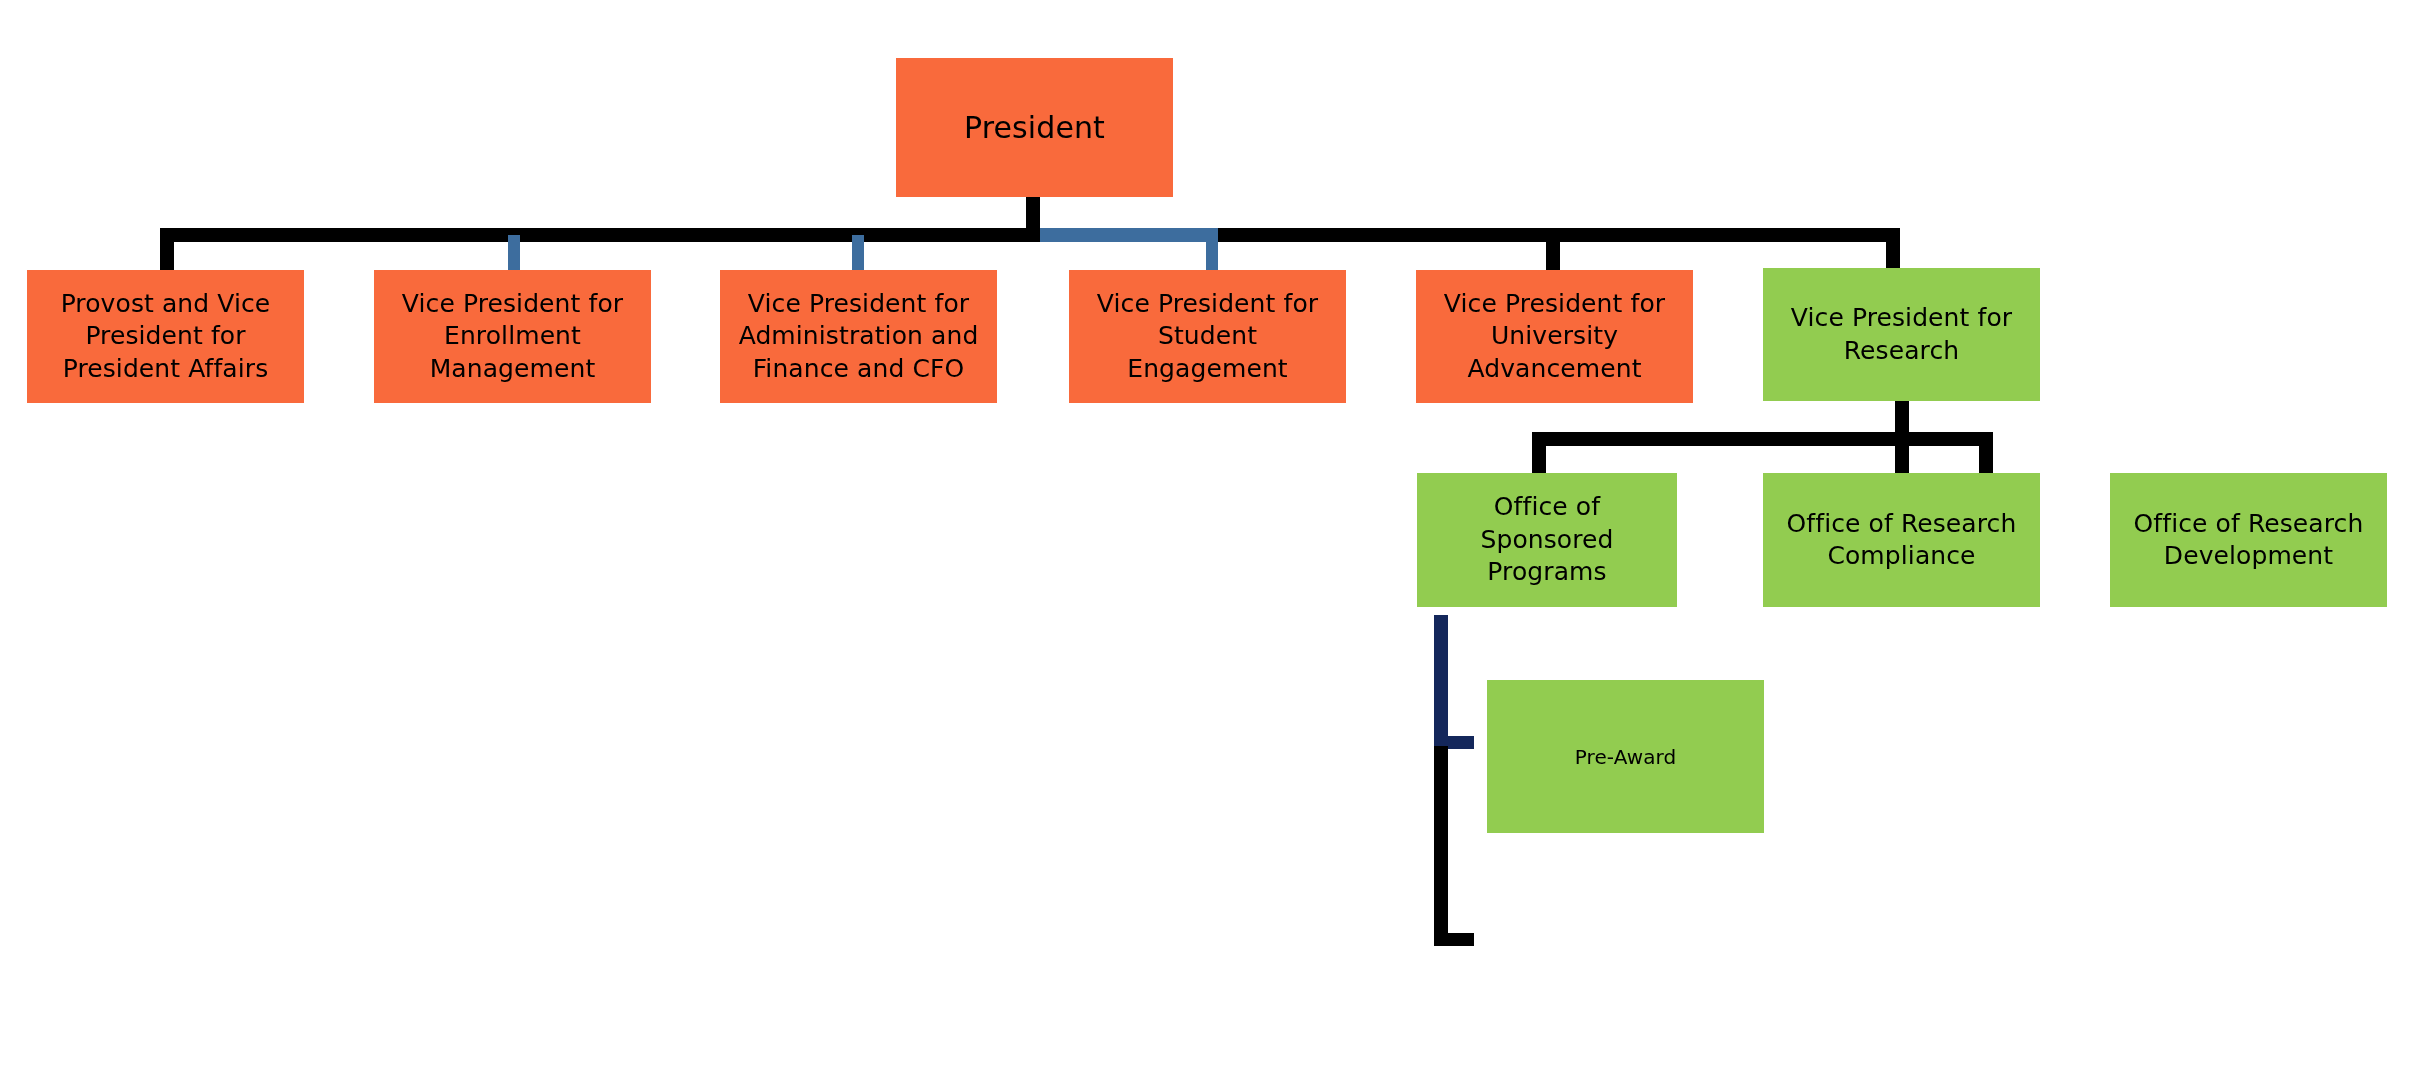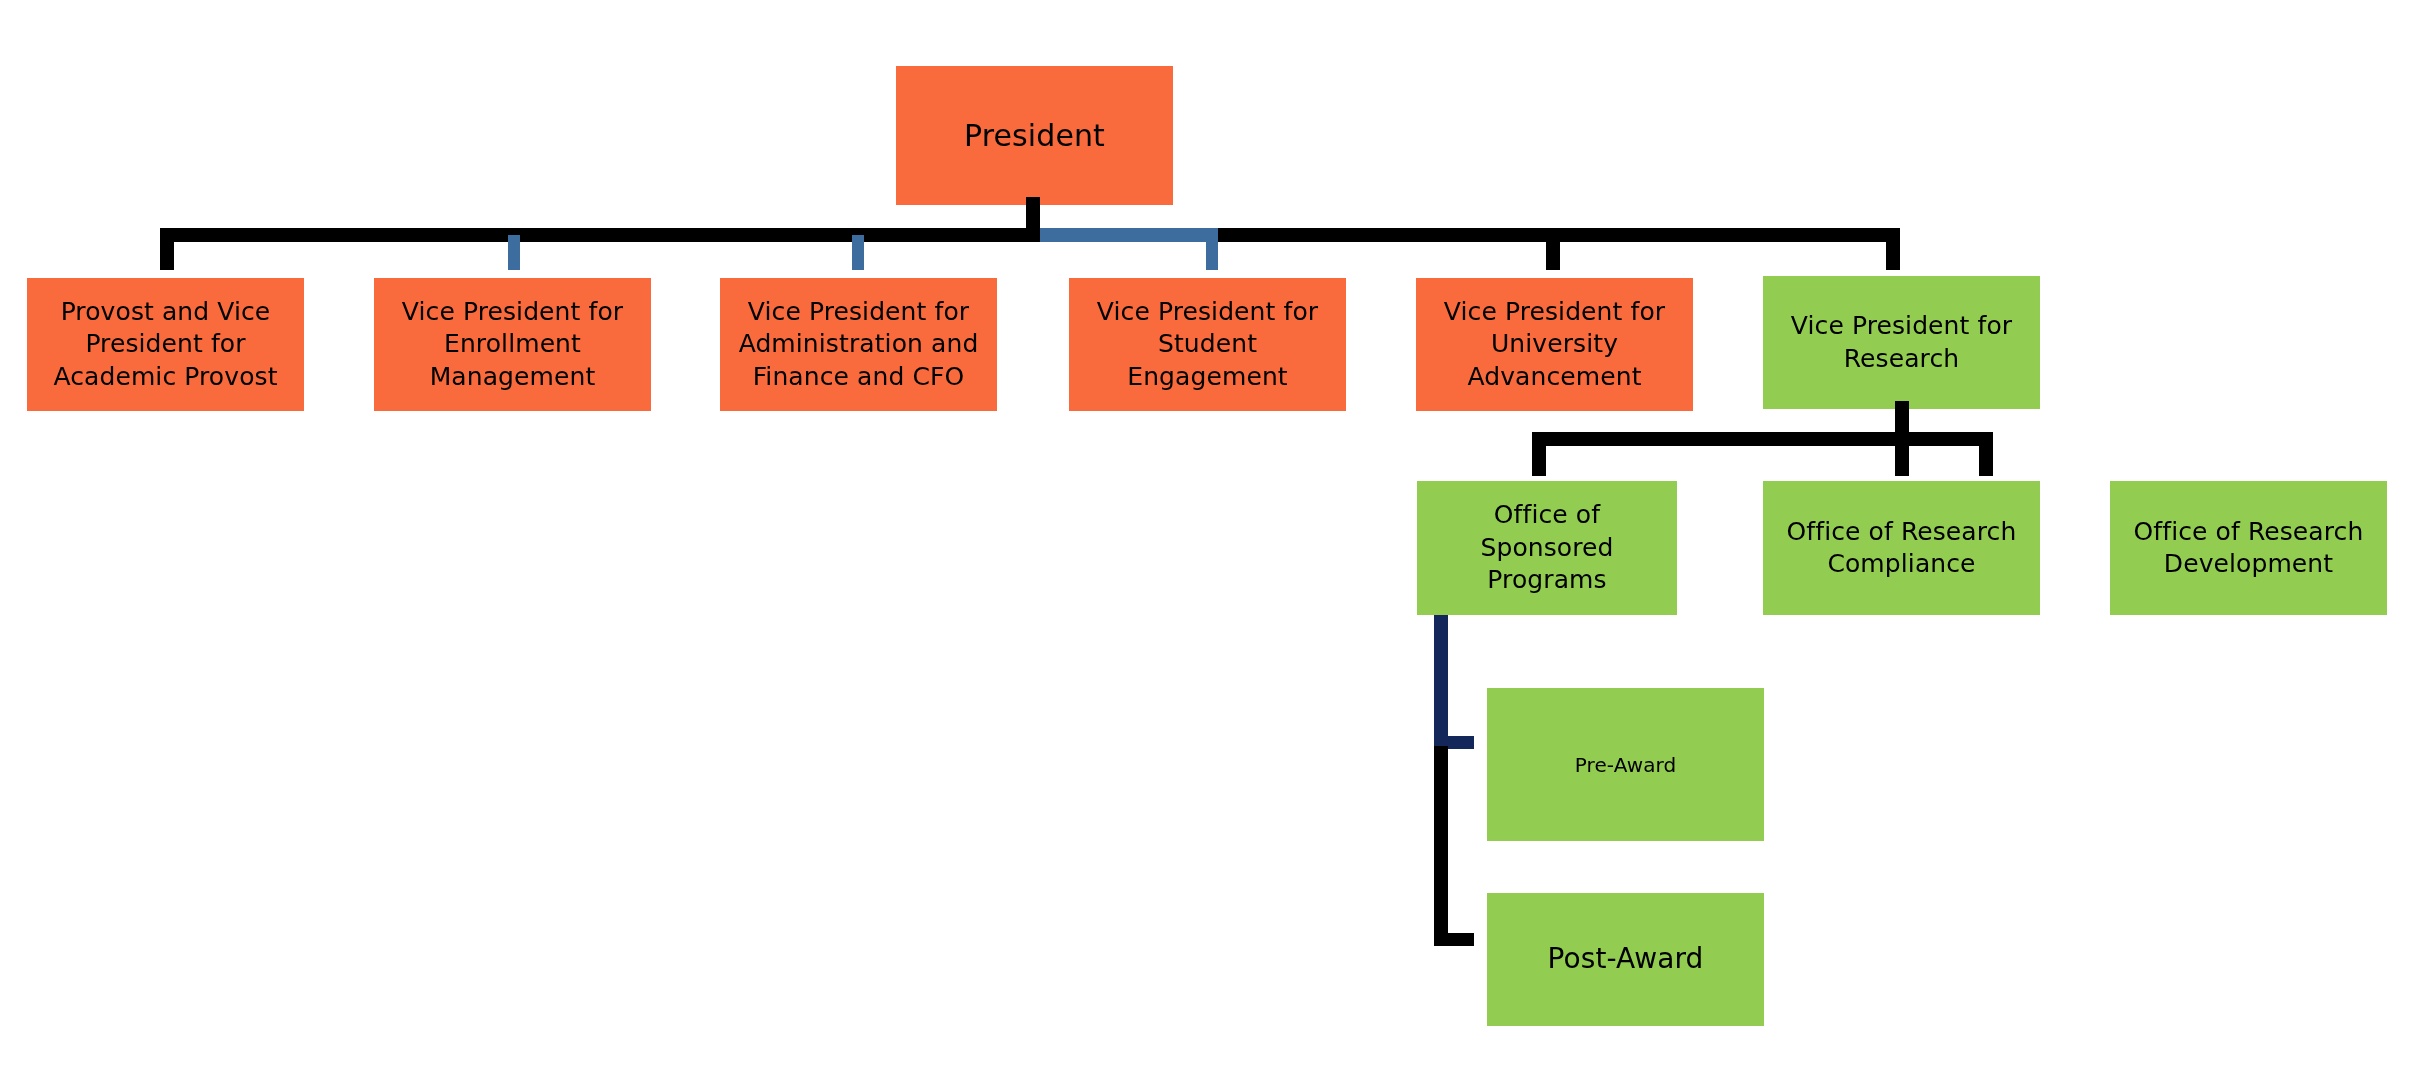--- a/index.html
+++ b/index.html
@@ -19,21 +19,20 @@
     position:absolute;
     display:flex;
     align-items:center;
     justify-content:center;
     text-align:center;
     box-sizing:border-box;
     color:#000000;
     line-height:1.30;
     padding:2px 6px;
     letter-spacing:0.1px;
-    margin-top:8px;
   }
   .node .node-label{
     display:block;
     width:100%;
     white-space:pre-line;
   }
   .n-orange{ background:#f96a3c; }
   .n-green { background:#92cc50; }
 
   
@@ -62,21 +61,21 @@
   <div class="conn c-black" style="left:160px; top:228px; width:14px; height:42px;"></div>
   <div class="conn c-blue" style="left:508px; top:235px; width:12px; height:35px;"></div>
   <div class="conn c-blue" style="left:852px; top:235px; width:12px; height:35px;"></div>
   <div class="conn c-blue" style="left:1206px; top:235px; width:12px; height:35px;"></div>
   <div class="conn c-black" style="left:1546px; top:228px; width:14px; height:42px;"></div>
   <div class="conn c-black" style="left:1886px; top:228px; width:14px; height:42px;"></div>
 
   <div class="node n-orange" style="left:27px; top:270px; width:277px; height:133px; font-size:25px;">
     <span class="node-label">Provost and Vice
 President for
-Academic Provost</span>
+President Affairs</span>
   </div>
 
   <div class="node n-orange" style="left:374px; top:270px; width:277px; height:133px; font-size:25px;">
     <span class="node-label">Vice President for
 Enrollment
 Management</span>
   </div>
 
   <div class="node n-orange" style="left:720px; top:270px; width:277px; height:133px; font-size:25px;">
     <span class="node-label">Vice President for
@@ -128,17 +127,14 @@
   <div class="conn c-navy" style="left:1434px; top:736px; width:40px; height:13px;"></div>
 
   <div class="conn c-black" style="left:1434px; top:746px; width:14px; height:200px;"></div>
 
   <div class="conn c-black" style="left:1434px; top:933px; width:40px; height:13px;"></div>
 
   <div class="node n-green" style="left:1487px; top:680px; width:277px; height:153px; font-size:20px;">
     <span class="node-label">Pre-Award</span>
   </div>
 
-  <div class="node n-green" style="left:1487px; top:885px; width:277px; height:133px; font-size:28px;">
-    <span class="node-label">Post-Award</span>
-  </div>
 
 </div>
 
 </body></html>

